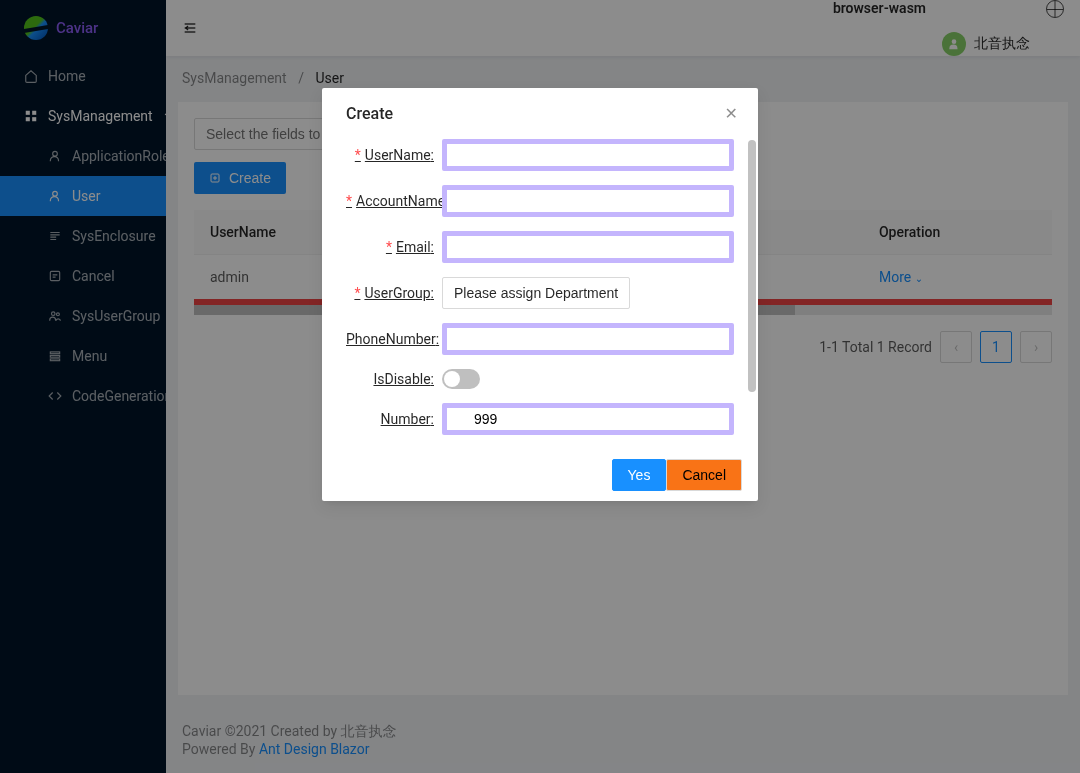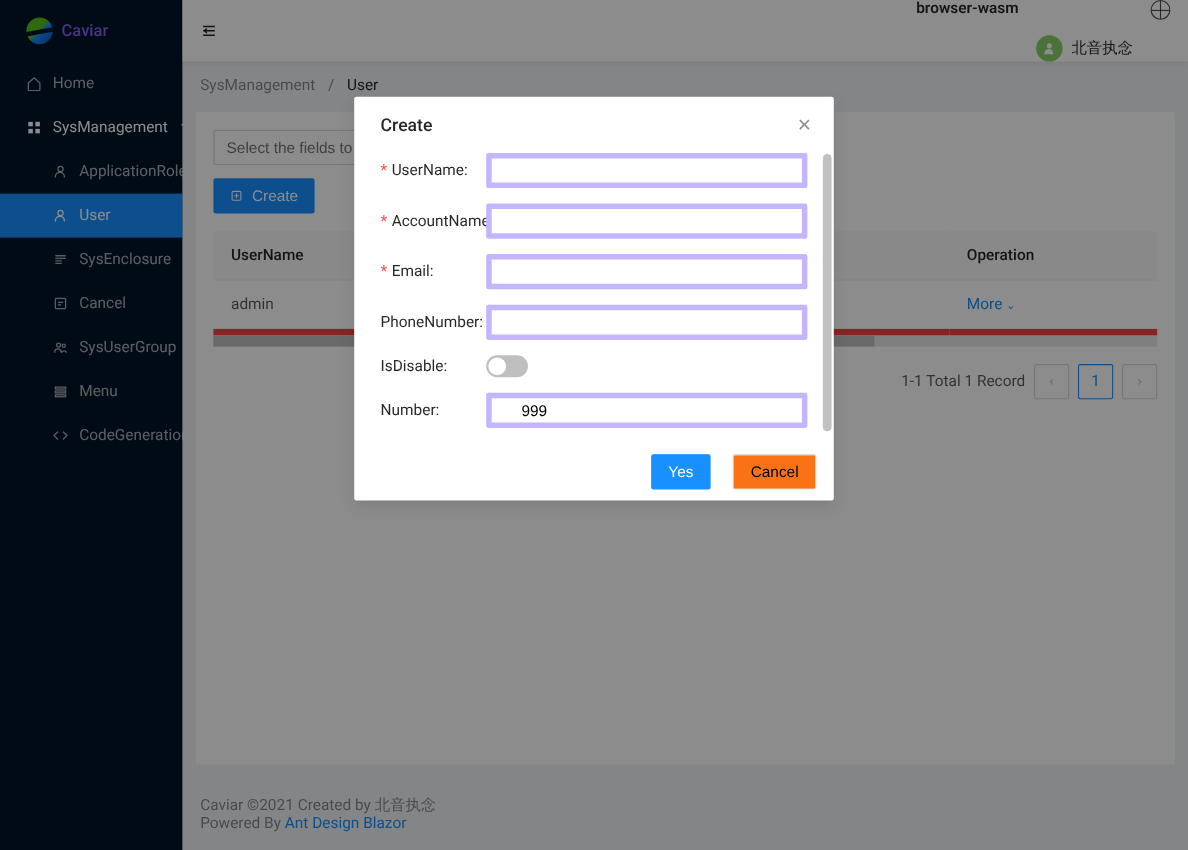--- a/index.html
+++ b/index.html
@@ -60,29 +60,29 @@
     .footer a { color: #1890ff; text-decoration: none; }
     
     
     .mask { position: absolute; inset: 0; background: rgba(0,0,0,0.45); z-index: 100; }
     .modal { position: absolute; top: 88px; left: 50%; transform: translateX(-50%); width: 436px; background: #fff; border-radius: 2px; z-index: 101; box-shadow: 0 3px 6px -4px rgba(0,0,0,0.12), 0 6px 16px 0 rgba(0,0,0,0.08); }
     .modal-header { padding: 16px 24px; position: relative; }
     .modal-title { font-size: 16px; font-weight: 500; color: rgba(0,0,0,0.85); }
     .modal-close { position: absolute; top: 16px; right: 20px; color: rgba(0,0,0,0.45); cursor: pointer; font-size: 16px; }
     .modal-body { padding: 0 24px; max-height: 330px; overflow-y: auto; }
     .form-row { display: flex; align-items: center; margin-bottom: 14px; }
-    .form-label { width: 96px; padding-right: 8px; color: rgba(0,0,0,0.85); font-size: 14px; }
+    .form-label { width: 96px; text-align: right; padding-right: 8px; color: rgba(0,0,0,0.85); font-size: 14px; text-decoration: underline; }
     .form-label .req { color: #ff4d4f; margin-right: 4px; }
     .form-input { flex: 1; height: 32px; padding: 4px 27px; border: 5px solid #c4b5fd; border-radius: 2px; font-size: 14px; }
     .form-select { flex: 0 0 auto; height: 32px; padding: 4px 11px; border: 1px solid #d9d9d9; border-radius: 2px; font-size: 14px; color: rgba(0,0,0,0.85); background: #fff; }
     .switch { width: 38px; height: 20px; border-radius: 10px; background: rgba(0,0,0,0.25); position: relative; cursor: pointer; }
     .switch::after { content: ''; position: absolute; top: 2px; left: 2px; width: 16px; height: 16px; border-radius: 50%; background: #fff; }
     .modal-scrollbar { position: absolute; right: 2px; top: 52px; width: 8px; height: 306px; background: transparent; }
     .modal-scrollbar-thumb { width: 100%; height: 252px; background: #c1c1c1; border-radius: 4px; }
-    .modal-footer { padding: 10px 16px; display: flex; justify-content: flex-end; gap: 20px; margin-left: 24px; }
+    .modal-footer { padding: 10px 16px; display: flex; justify-content: flex-end; gap: 0; margin-left: 24px; }
     .btn { height: 32px; padding: 0 15px; border: 1px solid #d9d9d9; background: #f97316; border-radius: 2px; cursor: pointer; font-size: 14px; }
     .btn-primary { background: #1890ff; color: #fff; border-color: #1890ff; }
     
     svg { display: block; }
   </style>
 </head>
 <body>
 
 <div class="layout">
   <aside class="sidebar">
@@ -280,20 +280,24 @@
     </div>
     <div class="form-row">
       <label class="form-label"><span class="req">*</span><span>AccountName</span>:</label>
       <input class="form-input" value="" style="">
     </div>
     <div class="form-row">
       <label class="form-label"><span class="req">*</span><span>Email</span>:</label>
       <input class="form-input" value="" style="">
     </div>
     <div class="form-row">
+      <label class="form-label"><span class="req">*</span><span>UserGroup</span>:</label>
+      <button class="form-select">Please assign Department</button>
+    </div>
+    <div class="form-row">
       <label class="form-label"><span>PhoneNumber</span>:</label>
       <input class="form-input" value="" style="">
     </div>
     <div class="form-row">
       <label class="form-label"><span>IsDisable</span>:</label>
       <div class="switch"></div>
     </div>
     <div class="form-row">
       <label class="form-label"><span>Number</span>:</label>
       <input class="form-input" value="999" style="">

